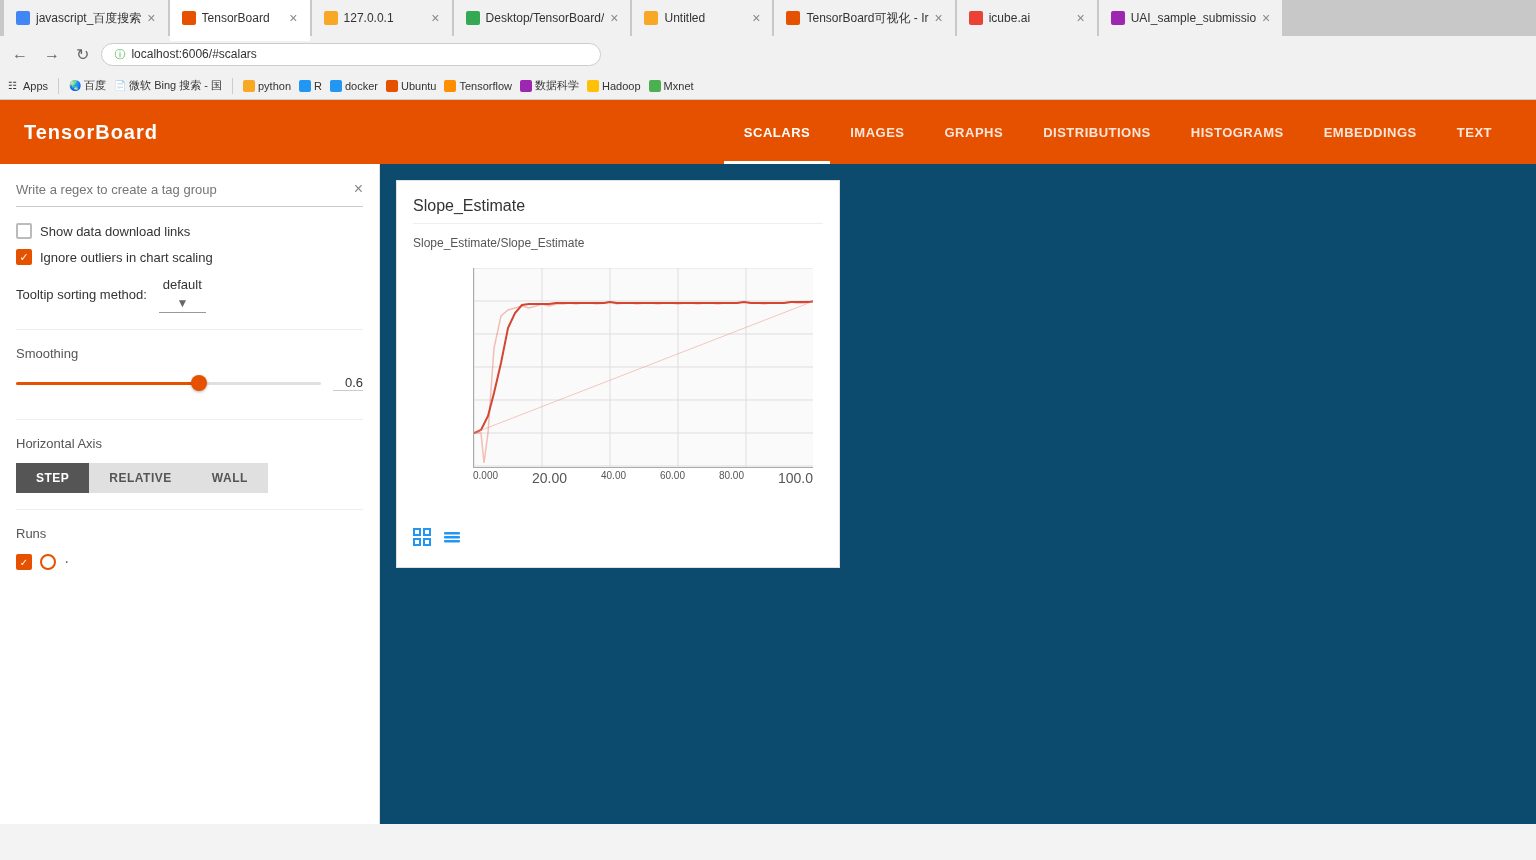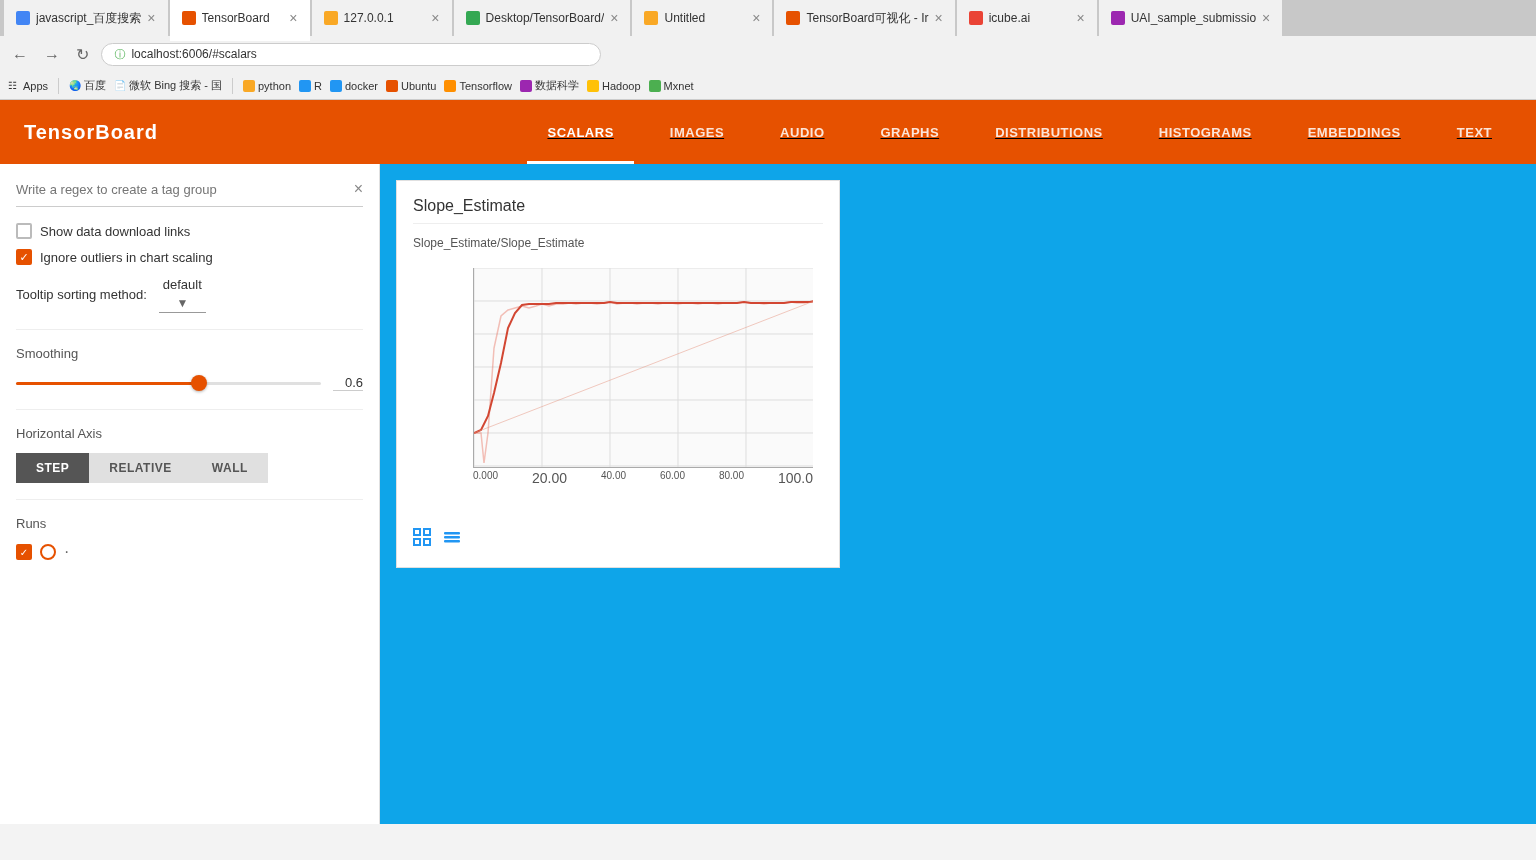--- a/index.html
+++ b/index.html
@@ -30,27 +30,27 @@
     .bookmark-icon { width: 12px; height: 12px; background: #e0a800; border-radius: 2px; font-size: 9px; display: flex; align-items: center; justify-content: center; }
     .bookmark-folder { width: 12px; height: 12px; font-size: 10px; }
     .bm-separator { width: 1px; height: 16px; background: #ccc; margin: 0 2px; }
 
     
     .tb-app { min-height: 660px; }
 
     
     .tb-header { background: #e65100; display: flex; align-items: center; height: 64px; padding: 0 24px; gap: 40px; }
     .tb-logo { color: white; font-size: 20px; font-weight: bold; letter-spacing: 1px; }
-    .tb-nav { display: flex; align-items: center; gap: 16px; margin-left: auto; text-decoration: underline; }
+    .tb-nav { display: flex; align-items: center; gap: 0; margin-left: auto; }
     .tb-nav-item { color: rgba(255,255,255,0.85); padding: 0 20px; height: 64px; display: flex; align-items: center; font-size: 13px; font-weight: 600; cursor: pointer; letter-spacing: 0.5px; position: relative; }
     .tb-nav-item.active { color: white; }
     .tb-nav-item.active::after { content: ''; position: absolute; bottom: 0; left: 0; right: 0; height: 3px; background: white; }
 
     
-    .tb-main { display: flex; background: #0ea5e9; min-height: 660px; }
+    .tb-main { display: flex; background: #0c4a6e; min-height: 660px; }
 
     
     .tb-sidebar { width: 380px; min-width: 380px; background: white; padding: 16px; border-right: 1px solid #e0e0e0; }
 
     .sidebar-search-row { display: flex; align-items: center; border-bottom: 1px solid #ccc; margin-bottom: 16px; padding-bottom: 8px; }
     .sidebar-search-input { flex: 1; border: none; outline: none; font-size: 13px; color: #999; background: none; }
     .sidebar-search-close { color: #888; cursor: pointer; font-size: 16px; }
 
     .checkbox-row { display: flex; align-items: center; gap: 8px; margin-bottom: 10px; }
     .cb { width: 16px; height: 16px; border: 2px solid #bbb; border-radius: 2px; display: flex; align-items: center; justify-content: center; cursor: pointer; }
@@ -58,21 +58,21 @@
     .cb-label { font-size: 13px; color: #333; }
 
     .tooltip-row { display: flex; align-items: center; gap: 12px; margin-bottom: 16px; padding-bottom: 16px; border-bottom: 1px solid #eee; }
     .tooltip-label { font-size: 13px; color: #333; }
     .tooltip-select { display: flex; align-items: center; border-bottom: 1px solid #999; padding: 2px 4px; gap: 4px; cursor: pointer; flex-direction: column; }
     .tooltip-select-value { font-size: 13px; color: #333; }
     .tooltip-select-arrow { font-size: 12px; color: #666; }
 
     .section-label { font-size: 13px; color: #555; font-weight: 500; margin-bottom: 12px; }
 
-    .smoothing-section { margin-bottom: 16px; padding-bottom: 16px; border-bottom: 1px solid #eee; }
+    .smoothing-section { margin-bottom: 16px; padding-bottom: 26px; border-bottom: 1px solid #eee; }
     .smoothing-row { display: flex; align-items: center; gap: 12px; }
     .slider-container { flex: 1; position: relative; height: 20px; display: flex; align-items: center; }
     .slider-track { width: 100%; height: 3px; background: #e0e0e0; border-radius: 2px; position: relative; }
     .slider-fill { position: absolute; left: 0; top: 0; height: 100%; background: #e65100; border-radius: 2px; width: 60%; }
     .slider-thumb { position: absolute; width: 16px; height: 16px; background: #e65100; border-radius: 50%; top: 50%; transform: translateY(-50%); left: calc(60% - 8px); cursor: pointer; box-shadow: 0 1px 3px rgba(0,0,0,0.3); }
     .slider-value { font-size: 13px; color: #333; width: 30px; border-bottom: 1px solid #ccc; text-align: right; }
 
     .haxis-section { margin-bottom: 16px; padding-bottom: 16px; border-bottom: 1px solid #eee; }
     .haxis-buttons { display: flex; gap: 0; margin-top: 8px; }
     .haxis-btn { padding: 8px 20px; border: none; cursor: pointer; font-size: 12px; font-weight: 600; letter-spacing: 0.5px; background: #e0e0e0; color: #555; }
@@ -205,21 +205,20 @@
   </div>
 </div>
 
 <div class="tb-app">
 
   <div class="tb-header">
     <span class="tb-logo">TensorBoard</span>
     <nav class="tb-nav">
       <div class="tb-nav-item active">SCALARS</div>
       <div class="tb-nav-item">IMAGES</div>
-      <div class="tb-nav-item">AUDIO</div>
       <div class="tb-nav-item">GRAPHS</div>
       <div class="tb-nav-item">DISTRIBUTIONS</div>
       <div class="tb-nav-item">HISTOGRAMS</div>
       <div class="tb-nav-item">EMBEDDINGS</div>
       <div class="tb-nav-item">TEXT</div>
     </nav>
   </div>
 
   <div class="tb-main">
 

